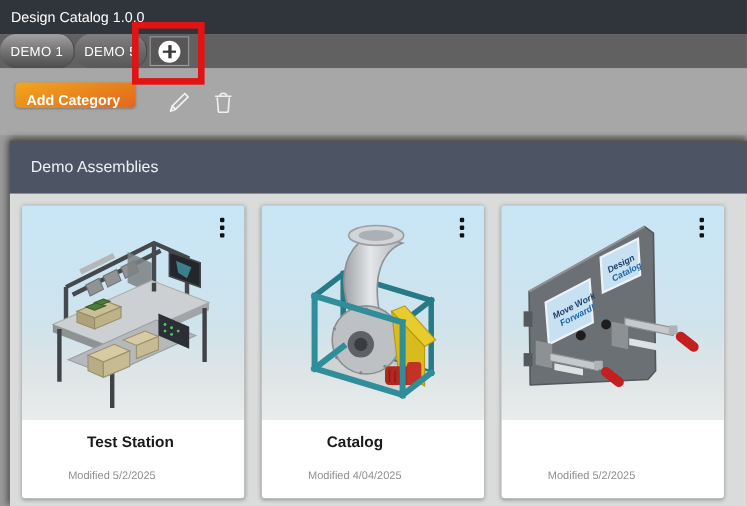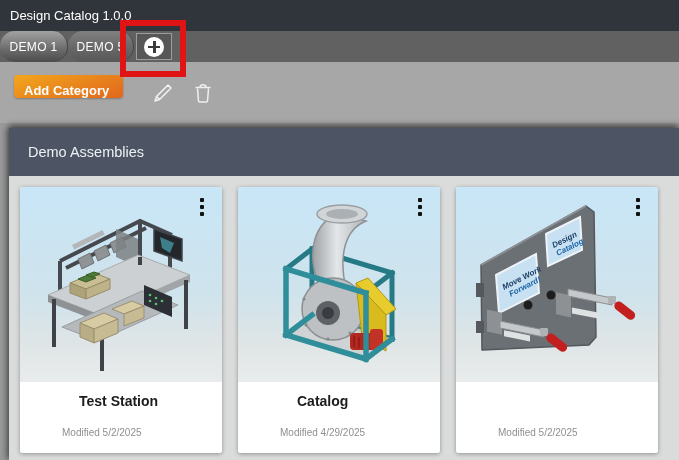--- a/index.html
+++ b/index.html
@@ -296,21 +296,21 @@
           </g>
         </svg>
         <button class="kebab">
           <i></i>
             <i></i>
             <i></i>
         </button>
       </div>
       <div class="card-info">
         <div class="card-title">Catalog</div>
-        <div class="card-modified">Modified 4/29/2025</div>
+        <div class="card-modified">Modified 4/04/2025</div>
       </div>
     </div>
 
     <div class="card c2">
       <div class="card-image">
         <svg width="202" height="195" viewBox="0 0 202 195">
 
           <polygon points="25,78 130,19 138,25 140,150 133,158 26,163" fill="#6b7075" stroke="#54585c" stroke-width="1.5" stroke-linejoin="round"></polygon>
           <path d="M25 78 L130 19" stroke="#8d9195" stroke-width="2"></path>
 

